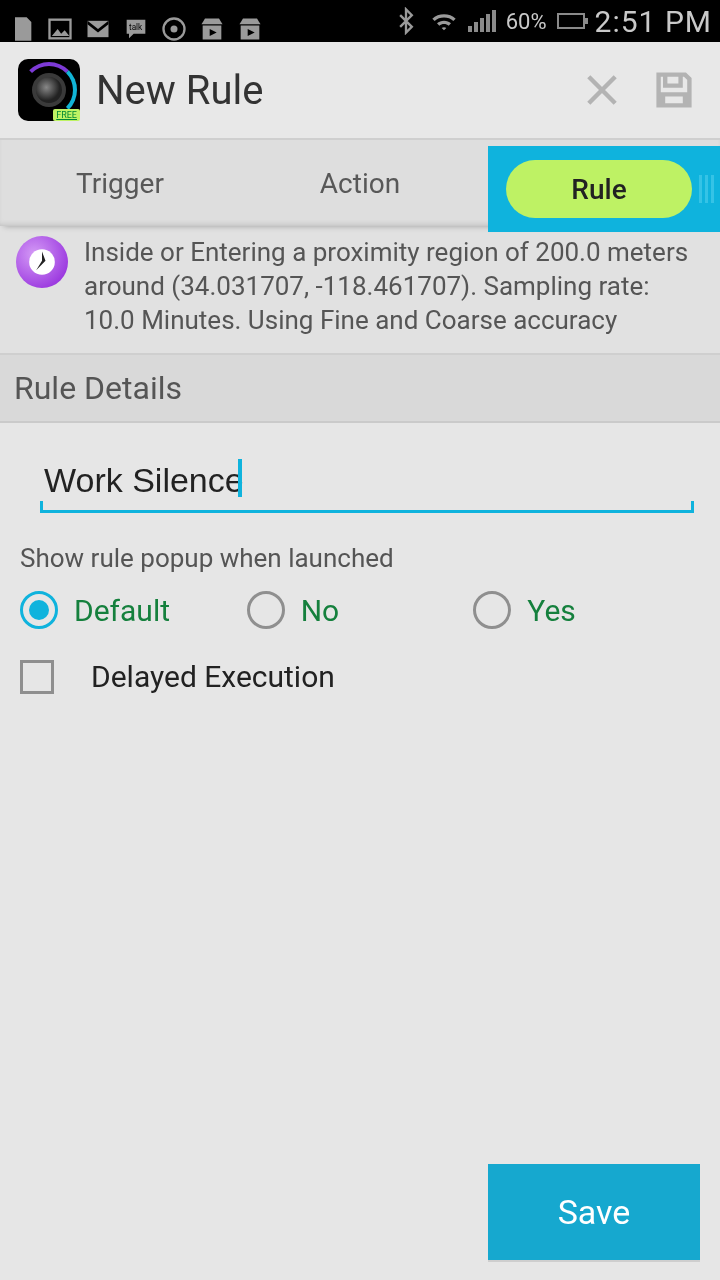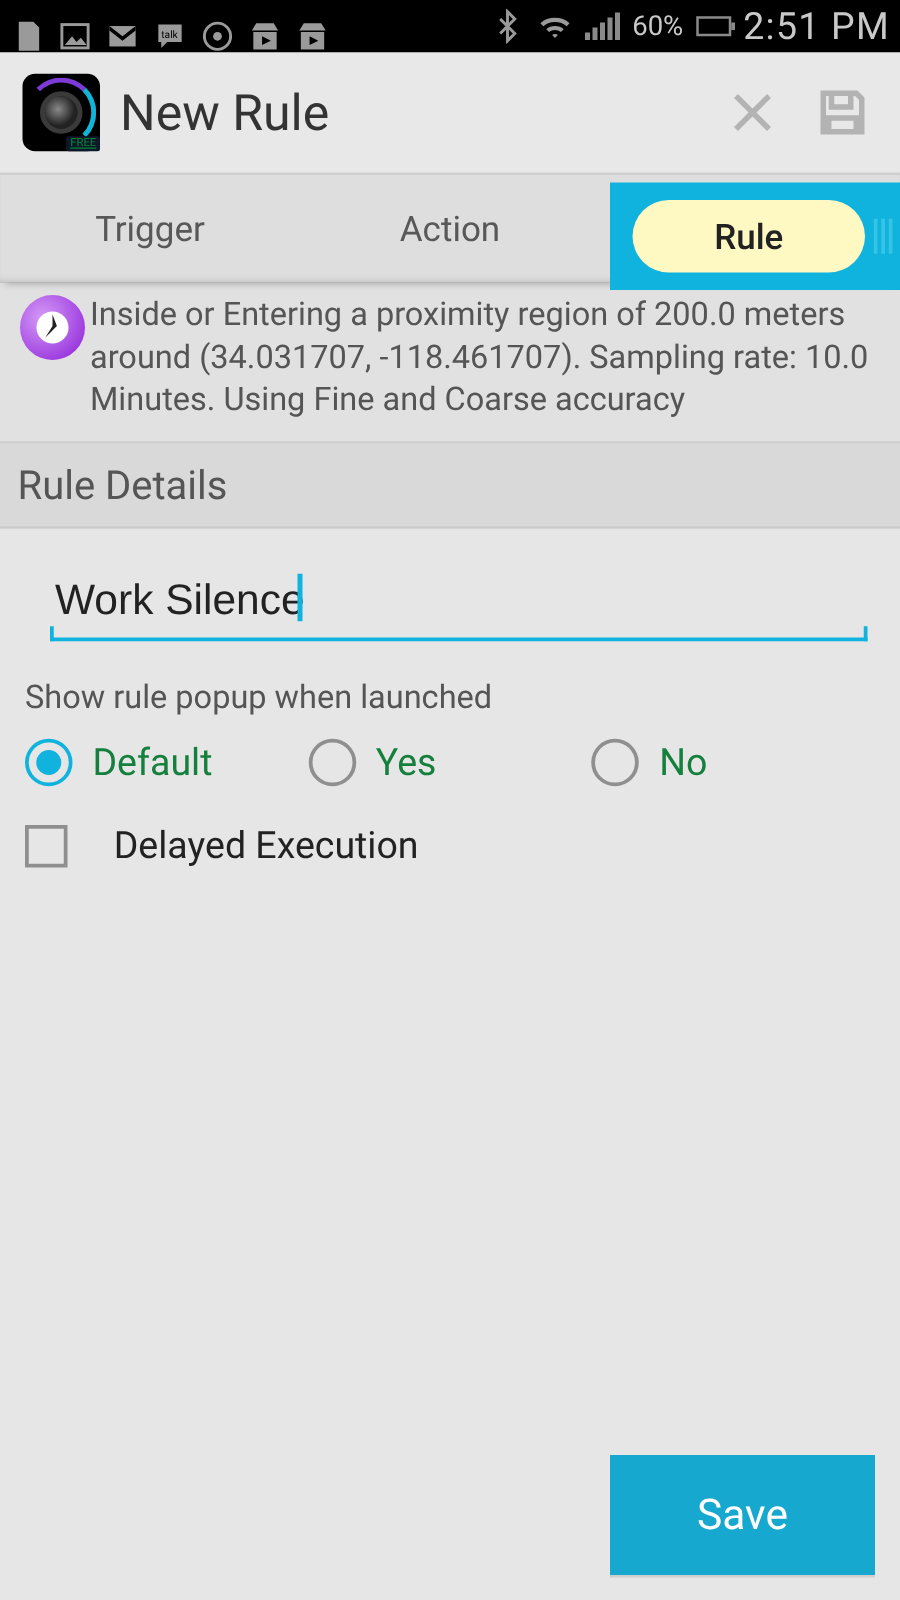--- a/index.html
+++ b/index.html
@@ -17,35 +17,35 @@
   .signal { display:flex; align-items:flex-end; gap:2px; height:22px;}
   .signal span{ width:4px; background:#8a8a8a;}
   .signal span:nth-child(1){height:6px} .signal span:nth-child(2){height:10px}
   .signal span:nth-child(3){height:14px} .signal span:nth-child(4){height:18px}
   .signal span:nth-child(5){height:22px}
   
   .actionbar { height: 98px; background:#e8e8e8; display:flex; align-items:center; padding:0 18px; gap:16px; border-bottom:2px solid #cfcfcf;}
   .app-icon { width:62px; height:62px; border-radius:10px; background:#000; position:relative; display:flex; align-items:center; justify-content:center;}
   .app-icon .lens { width:34px; height:34px; border-radius:50%; background:radial-gradient(circle at 40% 40%, #888, #222 60%); border:4px solid #3a3a3a;}
   .app-icon .swirl{position:absolute; inset:3px; border:4px solid transparent; border-top-color:#7d3ad6; border-right-color:#11b4d6; border-radius:50%;}
-  .app-icon .free{position:absolute; bottom:0; right:0; background:#0f172a; color:#083; font-size:9px; padding:1px 3px; border-radius:2px;text-decoration:underline;}
+  .app-icon .free{position:absolute; bottom:0; right:0; background:#bef264; color:#083; font-size:9px; padding:1px 3px; border-radius:2px;text-decoration:underline;}
   .title { font-size:40px; color:#333; flex:1;}
   .ab-btn { width:56px; height:56px; display:flex; align-items:center; justify-content:center; }
   .ab-btn svg { width:44px; height:44px; stroke:#b3b3b3; fill:none; stroke-width:4;}
   
   .tabs { height:86px; background:#dedede; display:flex; position:relative; box-shadow:inset 0 -4px 6px -4px rgba(0,0,0,.2), 0 4px 6px -4px rgba(0,0,0,.3);text-align:right;}
   .tab { flex:1; display:flex; align-items:center; justify-content:center; font-size:28px; color:#585858; position:relative;}
   .tab.selected { z-index:2;}
   .tab-pill{ position:absolute; left:8px; right:0; top:6px; bottom:-6px; background:#0fb3dd; border-radius:0; }
-  .tab-pill-inner{ position:absolute; left:18px; right:28px; top:14px; bottom:14px; background:#fef9c3; border-radius:29px; display:flex; align-items:center; justify-content:center; font-weight:500; color:#222;}
+  .tab-pill-inner{ position:absolute; left:18px; right:28px; top:14px; bottom:14px; background:#bef264; border-radius:29px; display:flex; align-items:center; justify-content:center; font-weight:500; color:#222;}
   .tab-grip{position:absolute; right:6px; top:50%; transform:translateY(-50%); display:flex; gap:3px;}
   .tab-grip span{width:3px;height:28px;background:#35c3e6;}
   
   .summary { background:#e1e1e1; padding-bottom:6px; border-bottom:2px solid #cfcfcf;}
-  .srow { display:flex; gap:4px; padding:10px 16px; align-items:flex-start;justify-content:space-between;}
+  .srow { display:flex; gap:16px; padding:10px 16px; align-items:flex-start;justify-content:space-between;}
   .srow .ic { width:52px; height:52px; border-radius:50%; display:flex; align-items:center; justify-content:center; flex:0 0 52px;}
   .ic.purple{ background:radial-gradient(circle at 35% 35%, #d49af6, #8a1bd8); }
   .ic.green{ background:radial-gradient(circle at 35% 35%, #d6f57a, #6fb500); }
   .ic svg { width:28px; height:28px; }
   .srow .txt { font-size:26px; color:#555; line-height:1.3;}
   
   .section-head{ background:#d9d9d9; padding:14px 14px; font-size:32px; color:#555; border-bottom:2px solid #cacaca;}
   .content{ padding:22px 20px; background:#e6e6e6; flex:1;}
   .rule-name-wrap{ margin:10px 6px 30px 20px; position:relative;}
   .rule-name{ width:640px; border:none; background:transparent; font-size:34px; color:#222; padding:6px 4px 10px 4px; outline:none;}
@@ -202,25 +202,25 @@
 
     <div class="field-label">Show rule popup when launched</div>
 
     <div class="radio-row">
       <div class="radio-opt">
         <div class="radio checked"></div>
         <span>Default</span>
       </div>
       <div class="radio-opt">
         <div class="radio"></div>
-        <span>Yes</span>
+        <span>No</span>
       </div>
       <div class="radio-opt">
         <div class="radio"></div>
-        <span>No</span>
+        <span>Yes</span>
       </div>
     </div>
 
     <div class="check-row">
       <div class="checkbox"></div>
       <span>Delayed Execution</span>
     </div>
   </div>
 
   <div class="save-btn">

